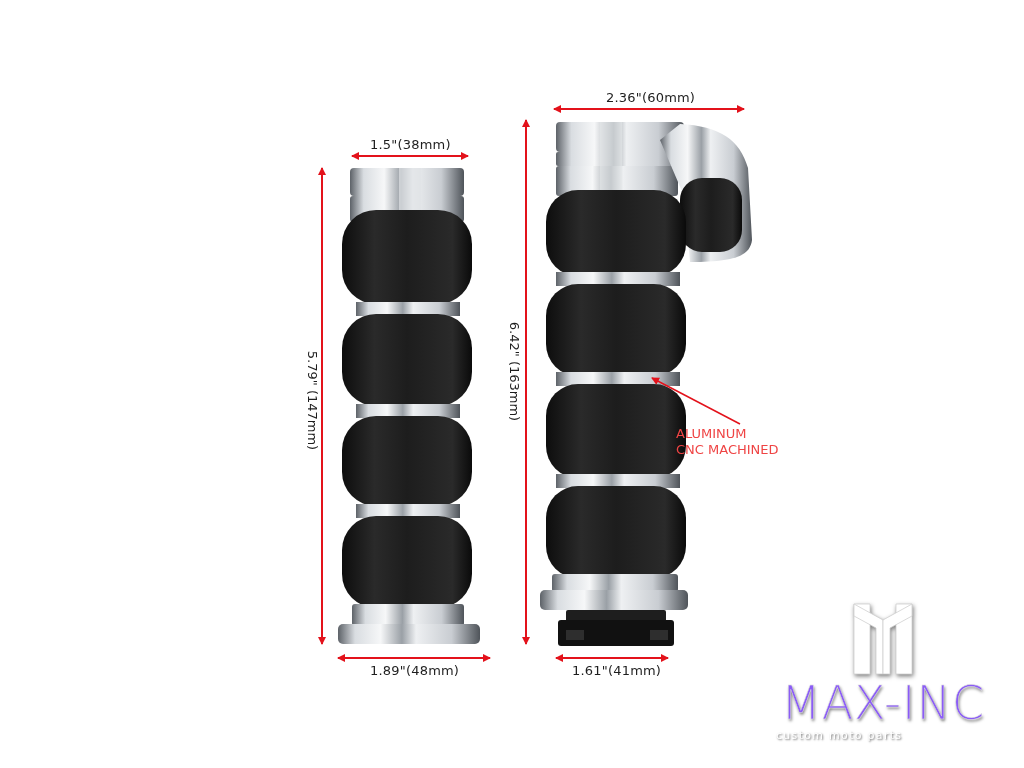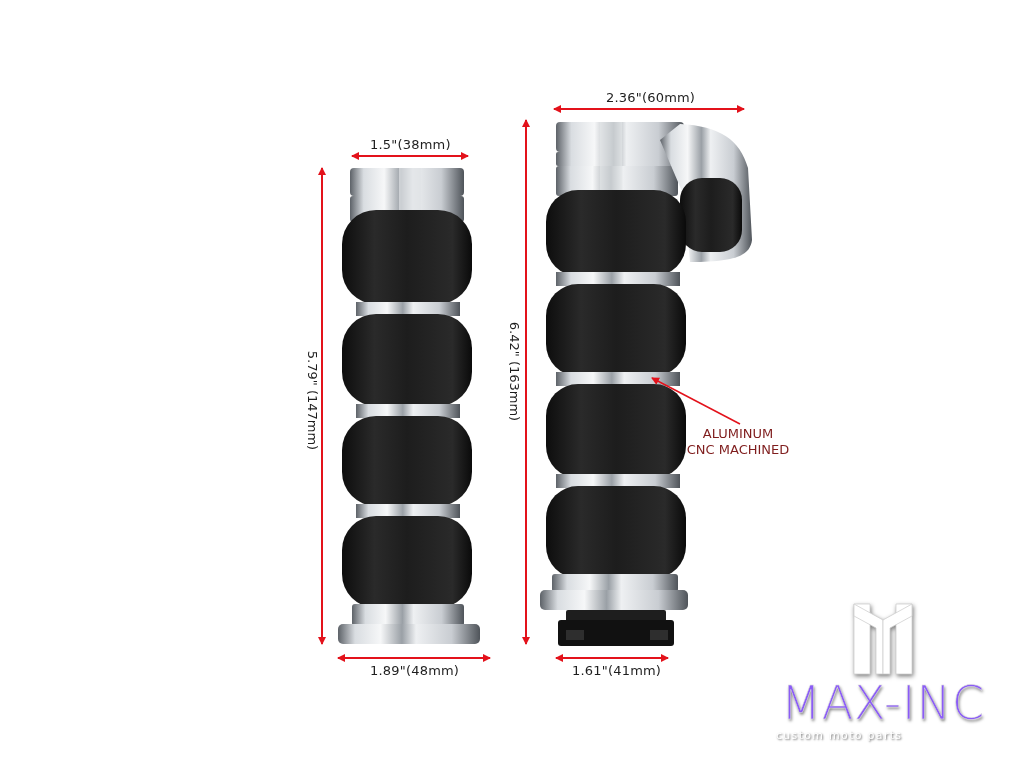--- a/index.html
+++ b/index.html
@@ -11,22 +11,22 @@
   .dim-label {
     position: absolute; font-size: 13px; color: #1e1e1e;
     white-space: nowrap; letter-spacing: 0.2px;
   }
   .vlabel {
     position: absolute; font-size: 13px; color: #1e1e1e;
     white-space: nowrap; transform-origin: center center;
     transform: rotate(90deg);
   }
   .callout {
-    position: absolute; font-size: 13px; color: #7f1d1d; line-height: 16px;
-    text-align: center; white-space: nowrap;
+    position: absolute; font-size: 13px; color: #ef4444; line-height: 16px;
+    text-align: left; white-space: nowrap;
   }
   svg.layer { position: absolute; left: 0; top: 0; }
   .logo-word {
     position: absolute; left: 776px; top: 680px; width: 214px;
     font-family: "DejaVu Sans", sans-serif; font-weight: 200;
     font-size: 46px; letter-spacing: 1px; color: #8b5cf6;
     text-shadow: 1px 2px 3px rgba(0,0,0,0.55);
     text-align: center; line-height: 46px;
     -webkit-text-stroke: 0.4px #e0e0e0;
   }

